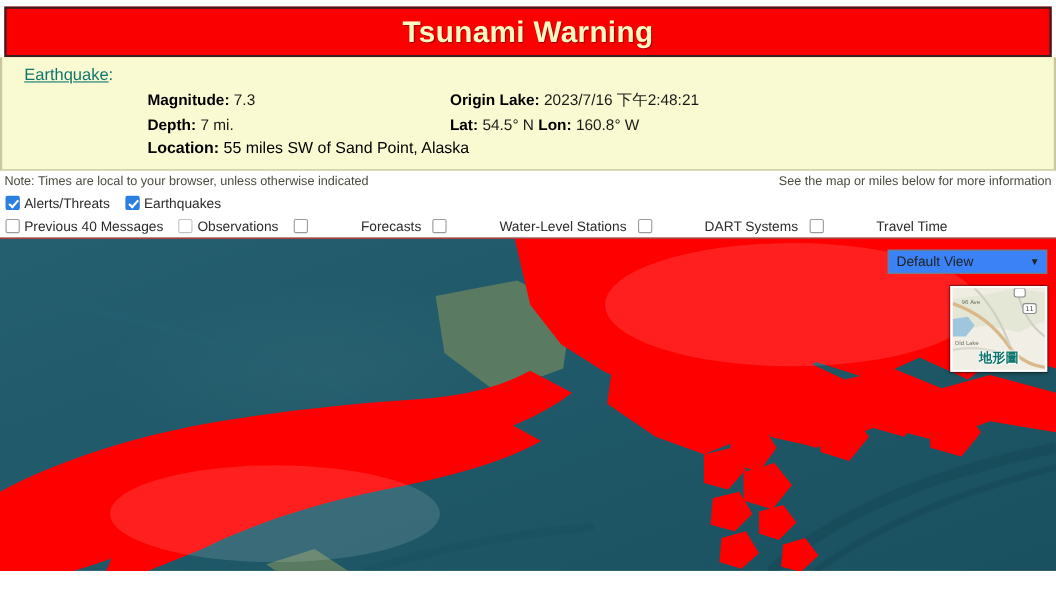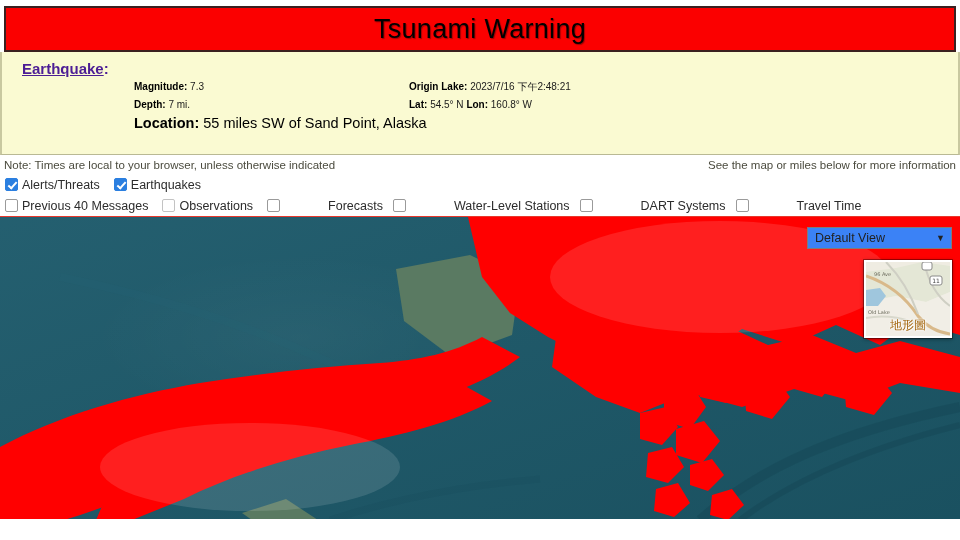--- a/index.html
+++ b/index.html
@@ -14,48 +14,48 @@
 
   
   .banner-wrap { padding: 6px 4px 0 4px; background:#fff; }
   .banner {
     background: #fb0000;
     border: 2px solid #3a2020;
     height: 46px;
     display: flex; align-items: center; justify-content: center;
   }
   .banner-title {
-    color: #000000;
+    color: #fef9c3;
     font-size: 27px;
-    font-weight: normal;
+    font-weight: bold;
     letter-spacing: 0.3px;
     text-shadow: 1px 1px 1px rgba(90,0,0,.55);
   }
 
   
   .info {
     background: #fafad2;
     border-left: 2px solid #c8c8a0;
     border-right: 2px solid #c8c8a0;
     border-bottom: 1px solid #b9b994;
     padding: 6px 6px 8px 6px;
     height: 103px;
     position: relative;
   }
   .eq-head {
-    font-size: 15px; font-weight: bold; color:#4c1d95;
+    font-size: 15px; font-weight: normal; color:#0f766e;
     margin: 2px 0 3px 14px;
   }
   .eq-head u { text-decoration: underline; }
   .eq-grid {
     display: grid;
     grid-template-columns: 275px 1fr;
     margin-left: 126px;
     row-gap: 3px;
-    font-size: 10px;
+    font-size: 14px;
     color:#1a1a1a;
   }
   .eq-grid .lbl { font-weight: bold; color:#000; }
   .eq-grid .cell { white-space: nowrap; line-height: 1.45; }
   .eq-loc { margin-left: 126px; margin-top: 3px; font-size: 14.5px; white-space: nowrap; }
 
   
   .note-row {
     display: flex; justify-content: space-between; align-items: center;
     font-size: 11.5px; color:#4b4b3e;
@@ -146,22 +146,22 @@
     background:#eee9e0;
     border: 2px solid #ffffff;
     box-shadow: 0 0 0 1px rgba(0,0,0,.35), 0 1px 4px rgba(0,0,0,.45);
     overflow:hidden;
     z-index: 10;
   }
   .minimap .mm-label {
     position:absolute; left:0; right:0; bottom:2px;
     text-align:center;
     font-size: 12px;
-    color:#a16207;
-    font-weight: normal;
+    color:#0f766e;
+    font-weight: bold;
     text-shadow: 0 0 2px #fff, 0 0 3px #fff, 1px 0 2px #fff;
     font-family:"DejaVu Sans", sans-serif;
   }
 </style>
 </head>
 <body>
 
 <div id="page">
 
   <div class="banner-wrap">

